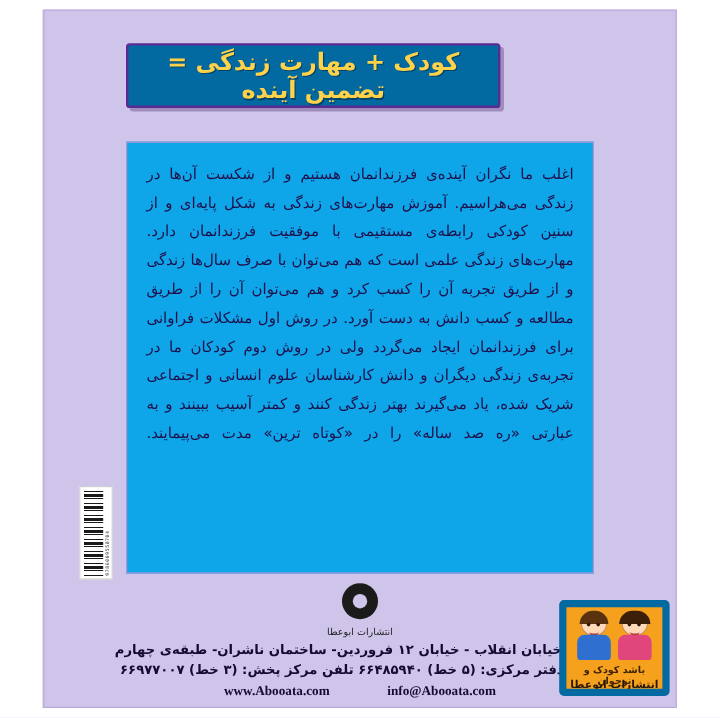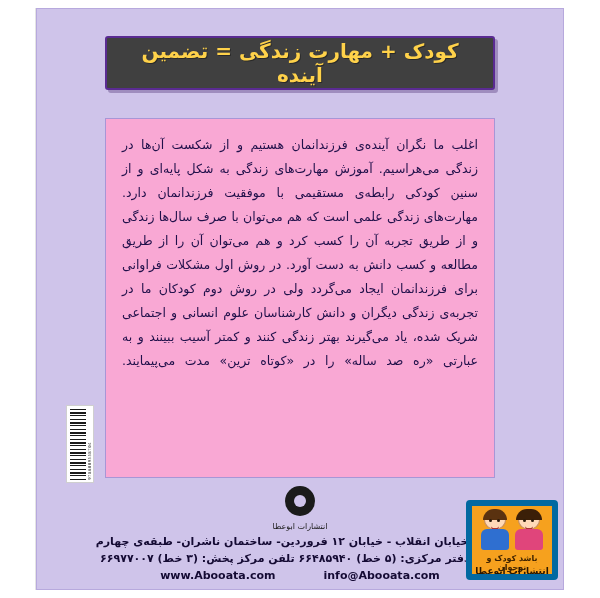--- a/index.html
+++ b/index.html
@@ -80,23 +80,23 @@
     letter-spacing: 0.5px;
     white-space: nowrap;
     font-family: "DejaVu Sans Mono", monospace;
   }
 
   
   .title-banner {
     position: absolute;
     left: 105px;
     top: 36px;
-    width: 390px;
+    width: 312px;
     height: 54px;
-    background: #404040;
+    background: #0369a1;
     border: 2px solid #5a2b92;
     border-radius: 3px;
     box-shadow: 3px 3px 0 rgba(70,40,110,0.35);
     display: flex;
     align-items: center;
     justify-content: center;
     box-sizing: border-box;
   }
   .title-banner .title-text {
     color: #ffd24a;
@@ -110,21 +110,21 @@
     text-shadow: 1px 1px 0 rgba(0,0,0,0.35);
   }
 
   
   .text-panel {
     position: absolute;
     left: 105px;
     top: 118px;
     width: 390px;
     height: 360px;
-    background: #f9a8d4;
+    background: #0ea5e9;
     border: 1px solid #a896d6;
     box-sizing: border-box;
     padding: 14px 16px 12px 16px;
     direction: rtl;
   }
   .text-panel p {
     margin: 0 0 8px 0;
     color: #20104a;
     font-size: 12.5px;
     line-height: 1.92;
@@ -193,20 +193,21 @@
   }
   .footer .line.web {
     direction: ltr;
     font-size: 11px;
     margin-top: 1px;
   }
   .footer .web-inner {
     display: flex;
     justify-content: center;
     gap: 48px;
+    font-family: Liberation Serif, serif;
   }
 
   
   .sticker {
     position: absolute;
     right: 42px;
     bottom: 18px;
     width: 92px;
     height: 80px;
     background: #f6a11e;

